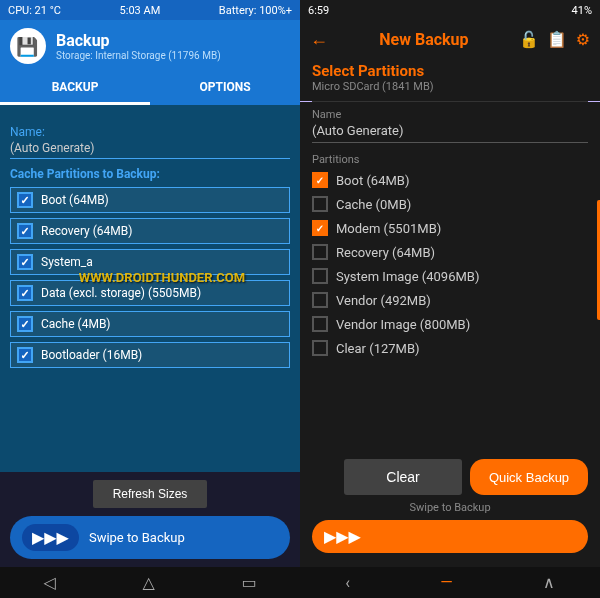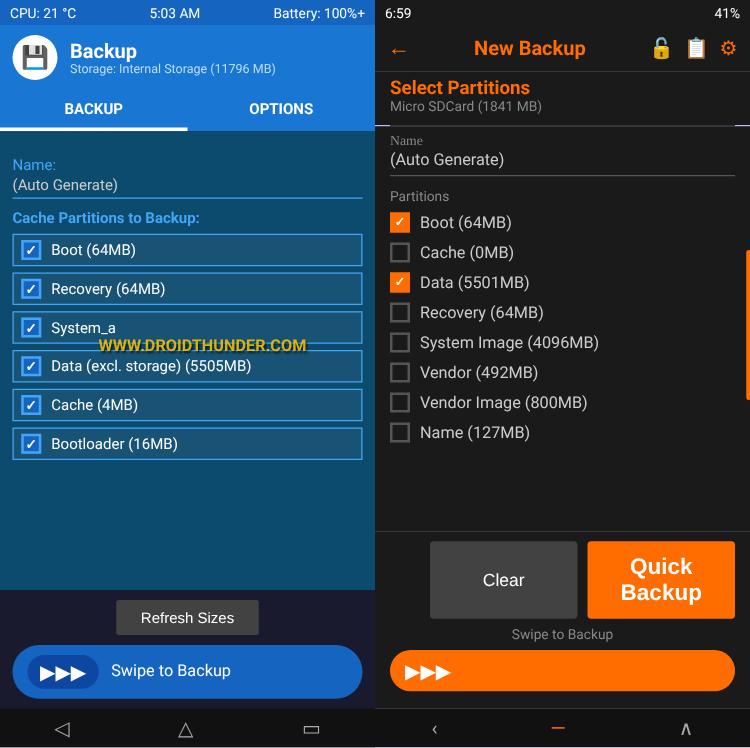--- a/index.html
+++ b/index.html
@@ -287,21 +287,20 @@
       flex: 1;
       padding: 6px 12px;
       overflow-y: auto;
       background: #1a1a1a;
     }
 
     .right-field-label {
       color: #888;
       font-size: 11px;
       margin-bottom: 2px;
-      font-family: Liberation Serif, serif;
     }
 
     .right-field-value {
       color: #ccc;
       font-size: 13px;
       border-bottom: 1px solid #555;
       padding-bottom: 4px;
       margin-bottom: 10px;
     }
 
@@ -378,24 +377,24 @@
       border-radius: 3px;
       cursor: pointer;
     }
 
     .quick-backup-btn {
       flex: 1;
       background: #FF6D00;
       color: #fff;
       border: none;
       padding: 10px 0;
-      font-size: 18px;
-      border-radius: 3px;
+      font-size: 13px;
+      border-radius: 14px;
       cursor: pointer;
-      font-weight: bold;
+      font-weight: normal;
     }
 
     .swipe-hint {
       text-align: center;
       color: #888;
       font-size: 11px;
       margin-bottom: 6px;
     }
 
     .right-swipe-bar {
@@ -546,41 +545,41 @@
       <div class="right-checkbox-item">
         <div class="right-checkbox checked"></div>
         <span class="right-checkbox-label">Boot (64MB)</span>
       </div>
       <div class="right-checkbox-item">
         <div class="right-checkbox"></div>
         <span class="right-checkbox-label">Cache (0MB)</span>
       </div>
       <div class="right-checkbox-item">
         <div class="right-checkbox checked"></div>
-        <span class="right-checkbox-label">Data (5501MB)</span>
+        <span class="right-checkbox-label">Modem (5501MB)</span>
       </div>
       <div class="right-checkbox-item">
         <div class="right-checkbox"></div>
         <span class="right-checkbox-label">Recovery (64MB)</span>
       </div>
       <div class="right-checkbox-item">
         <div class="right-checkbox"></div>
         <span class="right-checkbox-label">System Image (4096MB)</span>
       </div>
       <div class="right-checkbox-item">
         <div class="right-checkbox"></div>
         <span class="right-checkbox-label">Vendor (492MB)</span>
       </div>
       <div class="right-checkbox-item">
         <div class="right-checkbox"></div>
         <span class="right-checkbox-label">Vendor Image (800MB)</span>
       </div>
       <div class="right-checkbox-item">
         <div class="right-checkbox"></div>
-        <span class="right-checkbox-label">Name (127MB)</span>
+        <span class="right-checkbox-label">Clear (127MB)</span>
       </div>
     </div>
 
     <div class="orange-bar"></div>
 
     <div class="right-actions">
       <div class="action-buttons">
         <button class="clear-btn">Clear</button>
         <button class="quick-backup-btn">Quick Backup</button>
       </div>

